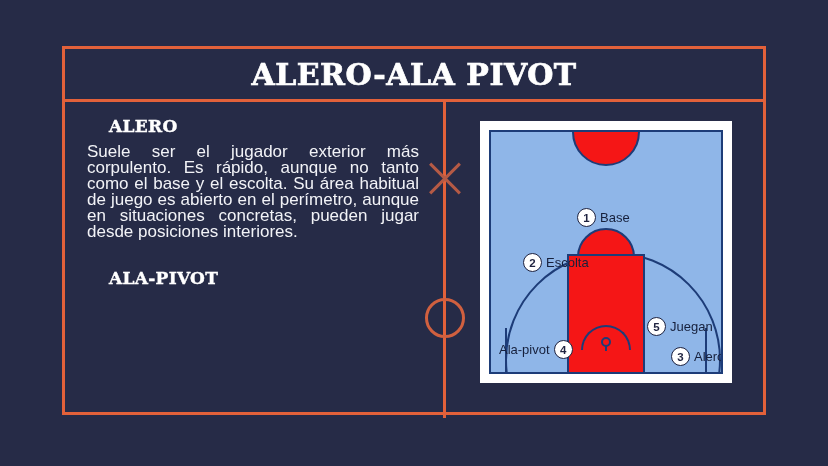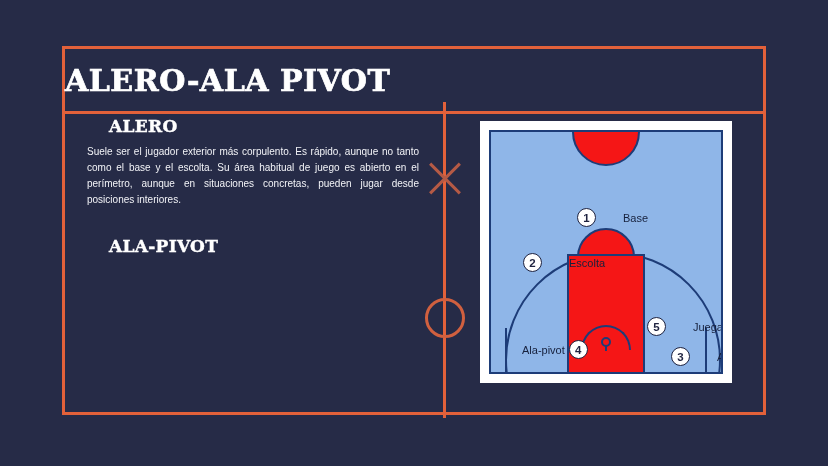--- a/index.html
+++ b/index.html
@@ -22,25 +22,25 @@
     height: 369px;
     border: 3px solid #e2613a;
   }
 
   
   .title-band {
     position: absolute;
     left: 0;
     top: 0;
     width: 100%;
-    height: 65px;
+    height: 53px;
     border-bottom: 3px solid #e2613a;
     display: flex;
     align-items: center;
-    justify-content: flex-start;
+    justify-content: center;
   }
   .title-text {
     color: #ffffff;
     font-family: "DejaVu Serif", serif;
     font-weight: 700;
     font-size: 30px;
     letter-spacing: 0.5px;
     -webkit-text-stroke: 0.7px #ffffff;
   }
 
@@ -104,21 +104,21 @@
     font-family: "DejaVu Serif", serif;
     font-weight: 700;
     font-size: 17px;
     letter-spacing: 0.3px;
     margin-left: 22px;
     margin-bottom: 8px;
     -webkit-text-stroke: 0.4px #ffffff;
   }
   .sec-body {
     color: #f2f3f7;
-    font-size: 10px;
+    font-size: 17px;
     line-height: 16px;
     text-align: justify;
     padding-right: 2px;
   }
 
   
   .right-col {
     position: absolute;
     left: 381px;
     top: 53px;
@@ -257,22 +257,21 @@
     color: #1f2340;
     font-size: 11.5px;
     font-weight: 600;
     display: flex;
     align-items: center;
     justify-content: center;
     flex: 0 0 auto;
   }
   .mlabel {
     color: #16203c;
-    font-size: 11px;
-    margin-left: 23px;
+    font-size: 13px;
   }
 
   .m1 { left: 86px;  top: 76px; }
   .m2 { left: 32px;  top: 121px; }
   .m5 { left: 156px; top: 185px; }
   .m4 { left: 8px;   top: 208px; }
   .m3 { left: 180px; top: 215px; }
 </style>
 </head>
 <body>

